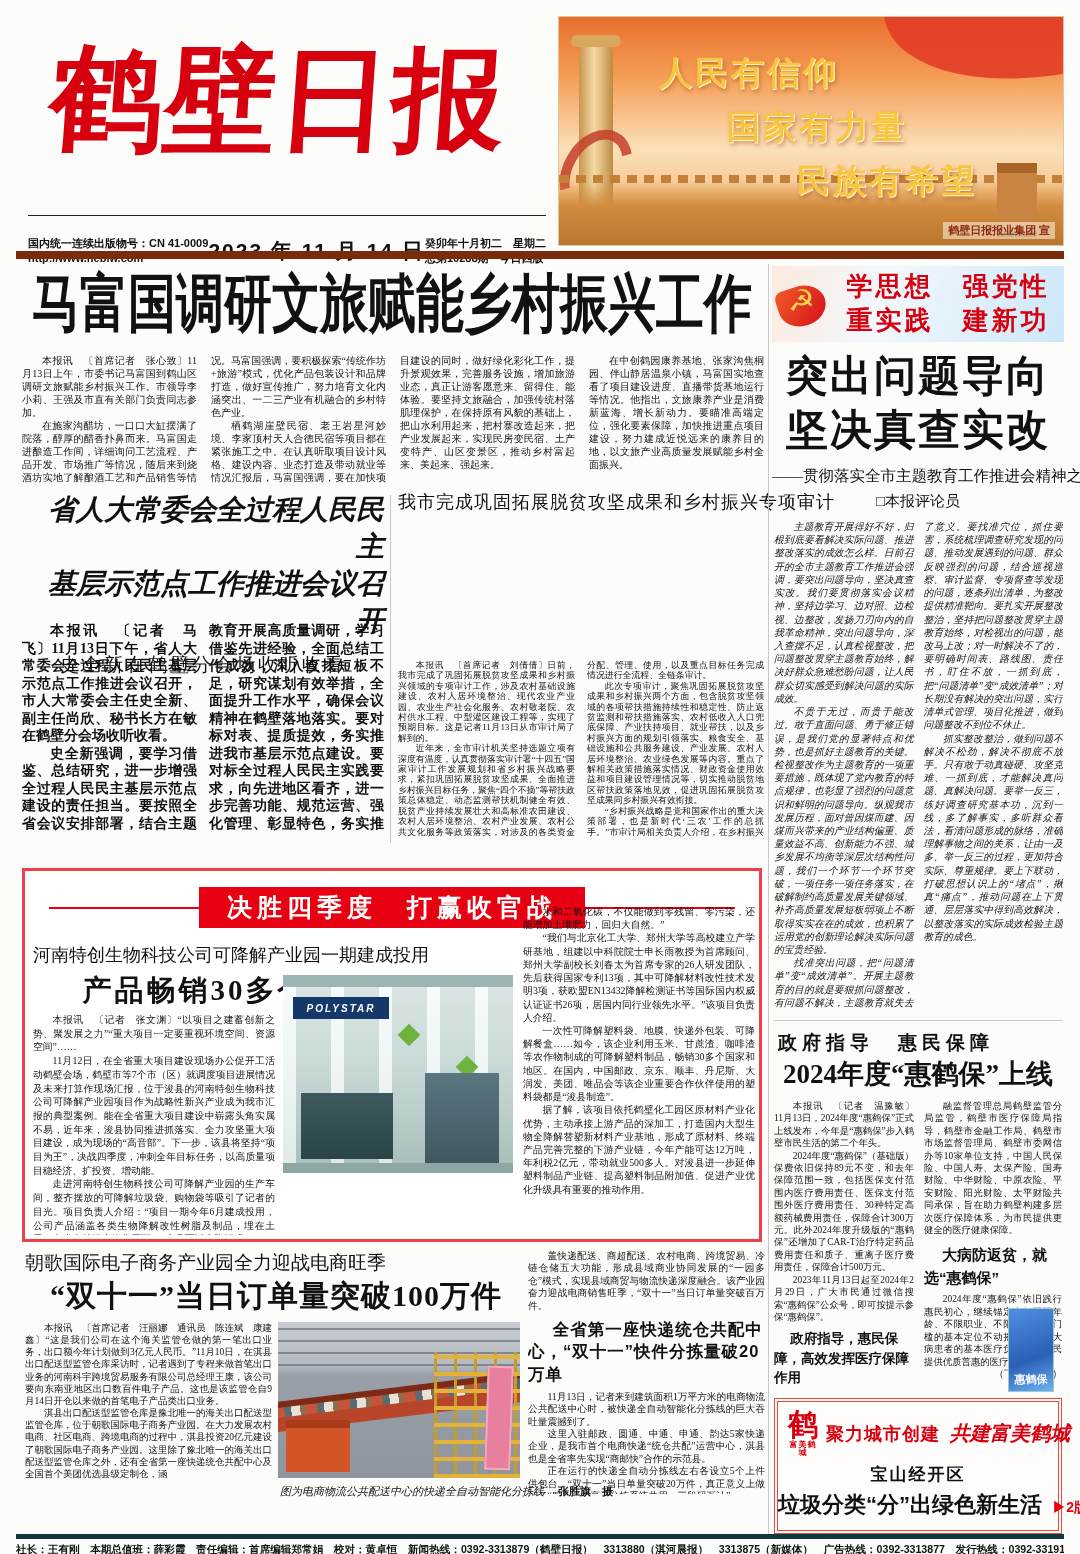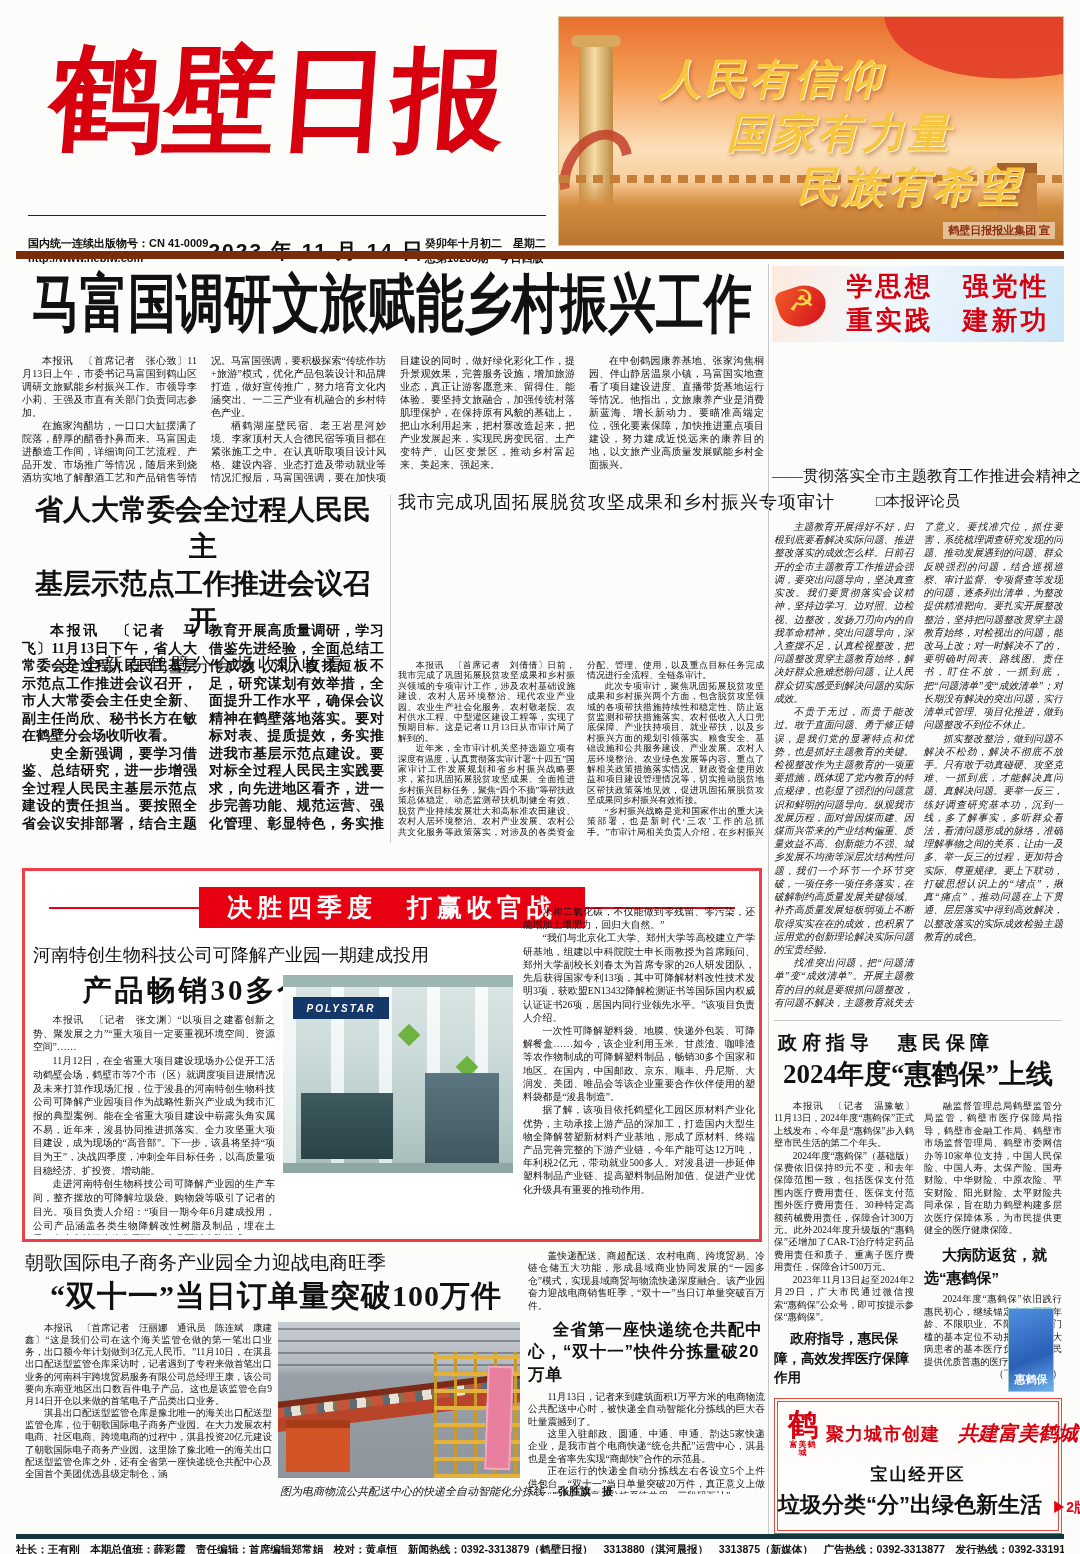--- a/index.html
+++ b/index.html
@@ -36,23 +36,23 @@
     background:#d8a85f;border-radius:6px;}
   .tb-ribbon{position:absolute;left:4px;top:110px;width:66px;height:90px;
     border:10px solid #c4402a;border-color:#c4402a transparent transparent #c4402a;
     border-radius:50%;transform:rotate(30deg);opacity:.85;}
   .tb-wall{position:absolute;left:0;bottom:0;width:100%;height:64px;
     background:linear-gradient(180deg,rgba(208,138,62,0) 0%,#d28c40 40%,#b9742f 100%);}
   .tb-wall:before{content:"";position:absolute;top:-6px;left:0;width:100%;height:8px;
     background:repeating-linear-gradient(90deg,#c57f36 0 10px,transparent 10px 17px);}
   .tb-tower{position:absolute;right:26px;bottom:8px;width:40px;height:74px;background:#c98441;
     box-shadow:inset 0 10px 0 #a96527, inset 0 -6px 0 #9a5b22;}
-  .tb-slogan{position:absolute;font-weight:900;font-size:42px;letter-spacing:3px;color:#f8c63e;
+  .tb-slogan{position:absolute;font-weight:900;font-size:33px;letter-spacing:3px;color:#f8c63e;
     font-family:"DejaVu Serif",serif;
-    text-shadow:1px 1px 0 #fff3d6, 2px 3px 4px rgba(150,60,0,.5);white-space:nowrap;font-style:italic;}
+    text-shadow:1px 1px 0 #fff3d6, 2px 3px 4px rgba(150,60,0,.5);white-space:nowrap;}
   .tb-s1{left:100px;top:34px;}
   .tb-s2{left:168px;top:88px;}
   .tb-s3{left:238px;top:142px;}
   .tb-credit{position:absolute;right:8px;bottom:6px;font-size:11px;color:#8b2d12;font-weight:bold;
     background:rgba(255,246,230,.55);padding:1px 5px;}
 
   .red-rule{position:absolute;left:16px;top:251px;width:1048px;height:8px;background:#7a2b0a;}
 
   
   .lead-headline{position:absolute;left:20px;top:262px;width:744px;height:84px;
@@ -60,21 +60,21 @@
   .lead-headline span{display:inline-block;font-family:"Liberation Sans",sans-serif;font-weight:900;
     font-size:48px;letter-spacing:0px;transform:scaleY(1.32);white-space:nowrap;}
   .lead-body{position:absolute;left:22px;top:354px;width:742px;height:130px;
     column-count:4;column-gap:14px;column-fill:auto;
     font-size:10px;line-height:1.3;text-align:justify;overflow:hidden;}
   .lead-body p,.cols p{margin:0;text-indent:2em;}
 
   
   .npc{position:absolute;left:22px;top:492px;width:362px;}
   .npc-h{font-family:"Liberation Sans",sans-serif;font-weight:900;font-size:28px;
-    line-height:1.32;text-align:center;letter-spacing:0;}
+    line-height:1.32;text-align:right;letter-spacing:0;font-style:italic;}
   .npc-sub{margin-top:12px;text-align:center;font-size:19px;letter-spacing:3px;}
   .npc-body{position:absolute;left:22px;top:622px;width:362px;height:220px;
     column-count:2;column-gap:12px;column-fill:auto;
     font-size:14px;line-height:1.25;text-align:justify;overflow:hidden;font-weight:bold;}
   .vdiv{position:absolute;width:1px;background:#c9c9c9;}
   .audit{position:absolute;left:398px;top:490px;width:366px;text-align:center;}
   .audit-kicker{font-size:18px;letter-spacing:1px;white-space:nowrap;}
   .audit-h{font-weight:900;font-size:35px;letter-spacing:5px;line-height:1.35;margin-top:6px;}
   .audit-body{position:absolute;left:398px;top:660px;width:366px;height:186px;
     column-count:2;column-gap:12px;column-fill:auto;
@@ -184,21 +184,21 @@
 
   
   .baoshan{position:absolute;left:774px;top:1398px;width:288px;height:136px;
     border:4px double #e8493f;background:#fffdfb;}
   .bs-row1{display:flex;align-items:center;gap:8px;padding:8px 8px 0 10px;}
   .bs-emblem{width:48px;text-align:center;color:#d6000f;line-height:1;}
   .bs-emblem .g{font-size:30px;font-weight:900;font-family:"DejaVu Serif",serif;}
   .bs-emblem .c{font-size:8px;font-weight:bold;letter-spacing:1px;display:block;margin-top:1px;}
   .bs-slogans{flex:1;white-space:nowrap;color:#d6000f;}
   .bs-s1{font-family:"Liberation Sans",sans-serif;font-weight:900;font-size:18px;letter-spacing:1px;}
-  .bs-s2{font-family:"DejaVu Serif",serif;font-weight:900;font-style:italic;font-size:20px;margin-left:14px;}
+  .bs-s2{font-family:"DejaVu Serif",serif;font-weight:900;font-style:italic;font-size:20px;margin-left:6px;}
   .bs-district{text-align:center;font-weight:bold;font-size:17px;margin-top:6px;letter-spacing:2px;}
   .bs-head{text-align:center;font-family:"Liberation Sans",sans-serif;font-weight:900;font-size:22px;
     margin-top:4px;white-space:nowrap;}
   .bs-ref{color:#e60012;font-size:14px;font-weight:bold;margin-left:4px;}
 
   
   .footer{position:absolute;left:16px;top:1534px;width:1048px;border-top:5px solid #12373d;
     padding-top:4px;font-size:10.6px;font-weight:bold;font-family:"Liberation Sans",sans-serif;
     white-space:nowrap;overflow:hidden;}
 </style>
@@ -338,20 +338,24 @@
     <span class="emblem" data-interactable="false">
       <span class="emblem-swoosh" data-interactable="false"></span>
       <span class="emblem-glyph" data-interactable="false">☭</span>
     </span>
     <span class="theme-text" data-interactable="false">
       <div data-interactable="false">学思想　强党性</div>
       <div data-interactable="false">重实践　建新功</div>
     </span>
   </div>
 
+  <div class="edit-h" data-interactable="false">
+    <div data-interactable="false">突出问题导向</div>
+    <div data-interactable="false">坚决真查实改</div>
+  </div>
   <div class="edit-sub" data-interactable="false">——贯彻落实全市主题教育工作推进会精神之三</div>
   <div class="edit-byline" data-interactable="false">□本报评论员</div>
   <div class="edit-body cols" data-interactable="false">
       <p>主题教育开展得好不好，归根到底要看解决实际问题、推进整改落实的成效怎么样。日前召开的全市主题教育工作推进会强调，要突出问题导向，坚决真查实改。我们要贯彻落实会议精神，坚持边学习、边对照、边检视、边整改，发扬刀刃向内的自我革命精神，突出问题导向，深入查摆不足，认真检视整改，把问题整改贯穿主题教育始终，解决好群众急难愁盼问题，让人民群众切实感受到解决问题的实际成效。</p>
       <p>不贵于无过，而贵于能改过。敢于直面问题、勇于修正错误，是我们党的显著特点和优势，也是抓好主题教育的关键。检视整改作为主题教育的一项重要措施，既体现了党内教育的特点规律，也彰显了强烈的问题意识和鲜明的问题导向。纵观我市发展历程，面对曾因煤而建、因煤而兴带来的产业结构偏重、质量效益不高、创新能力不强、城乡发展不均衡等深层次结构性问题，我们一个环节一个环节突破，一项任务一项任务落实，在破解制约高质量发展关键领域、补齐高质量发展短板弱项上不断取得实实在在的成效，也积累了运用党的创新理论解决实际问题的宝贵经验。</p>
       <p>找准突出问题，把“问题清单”变“成效清单”。开展主题教育的目的就是要狠抓问题整改，有问题不解决，主题教育就失去了意义。要找准穴位，抓住要害，系统梳理调查研究发现的问题、推动发展遇到的问题、群众反映强烈的问题，结合巡视巡察、审计监督、专项督查等发现的问题，逐条列出清单，为整改提供精准靶向。要扎实开展整改整治，坚持把问题整改贯穿主题教育始终，对检视出的问题，能改马上改；对一时解决不了的，要明确时间表、路线图、责任书，盯住不放，一抓到底，把“问题清单”变“成效清单”；对长期没有解决的突出问题，实行清单式管理、项目化推进，做到问题整改不到位不休止。</p>
       <p>抓实整改整治，做到问题不解决不松劲，解决不彻底不放手。只有敢于动真碰硬、攻坚克难、一抓到底，才能解决真问题、真解决问题。要举一反三，练好调查研究基本功，沉到一线，多了解事实，多听群众看法，看清问题形成的脉络，准确理解事物之间的关系，让由一及多、举一反三的过程，更加符合实际、尊重规律。要上下联动，打破思想认识上的“堵点”，揪真“痛点”，推动问题在上下贯通、层层落实中得到高效解决，以整改落实的实际成效检验主题教育的成色。</p>
     </div>
 
   <div class="hhb-rule" data-interactable="false"></div>

